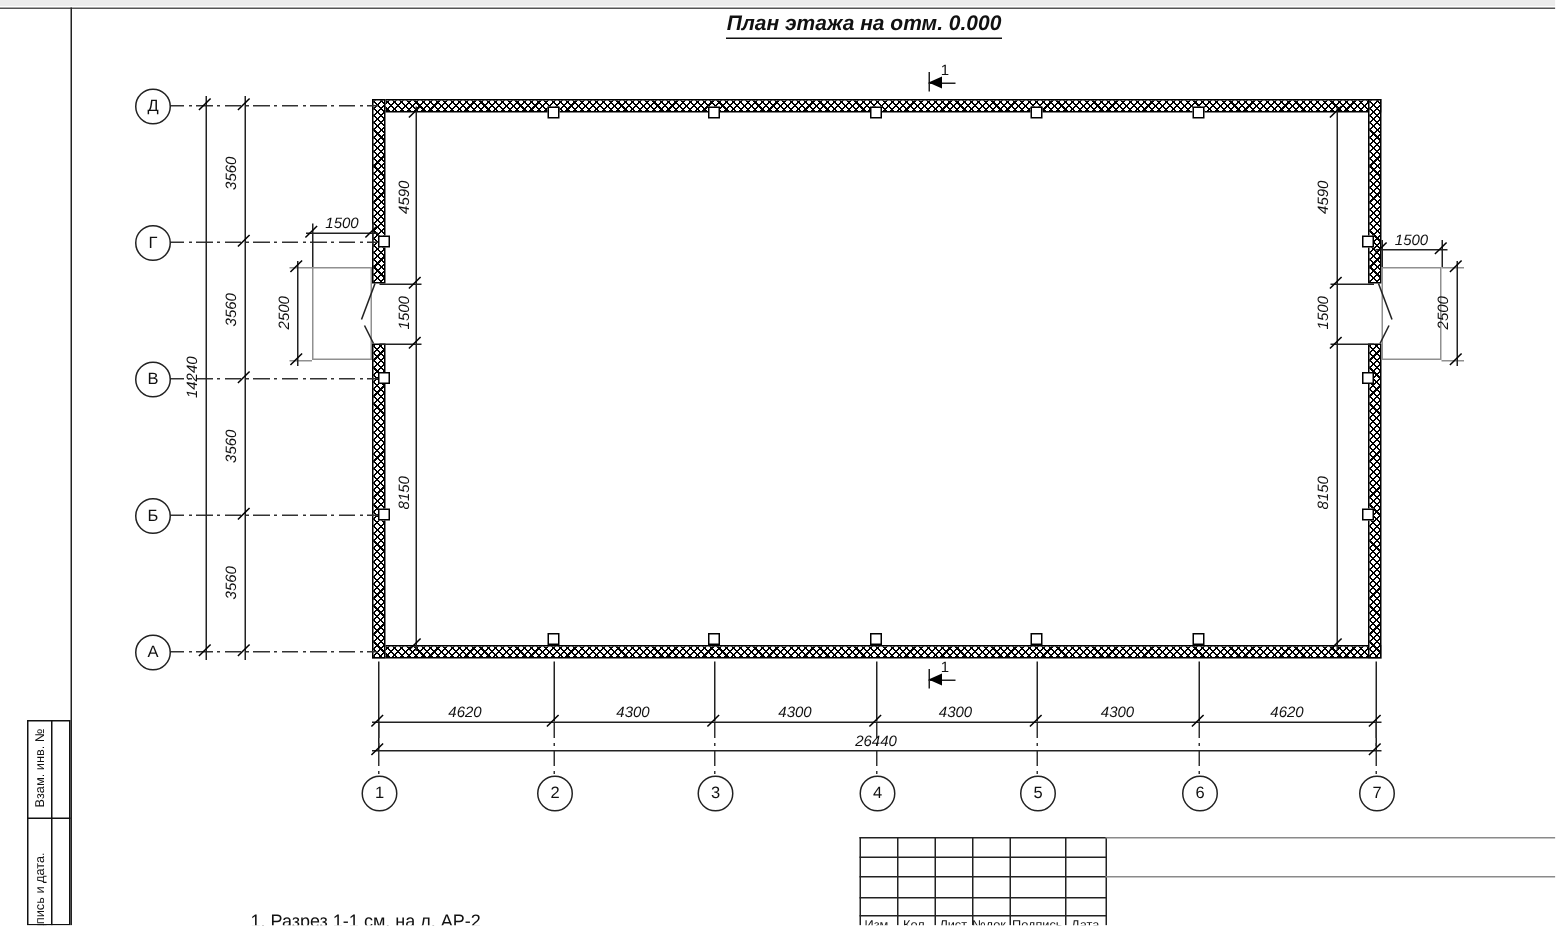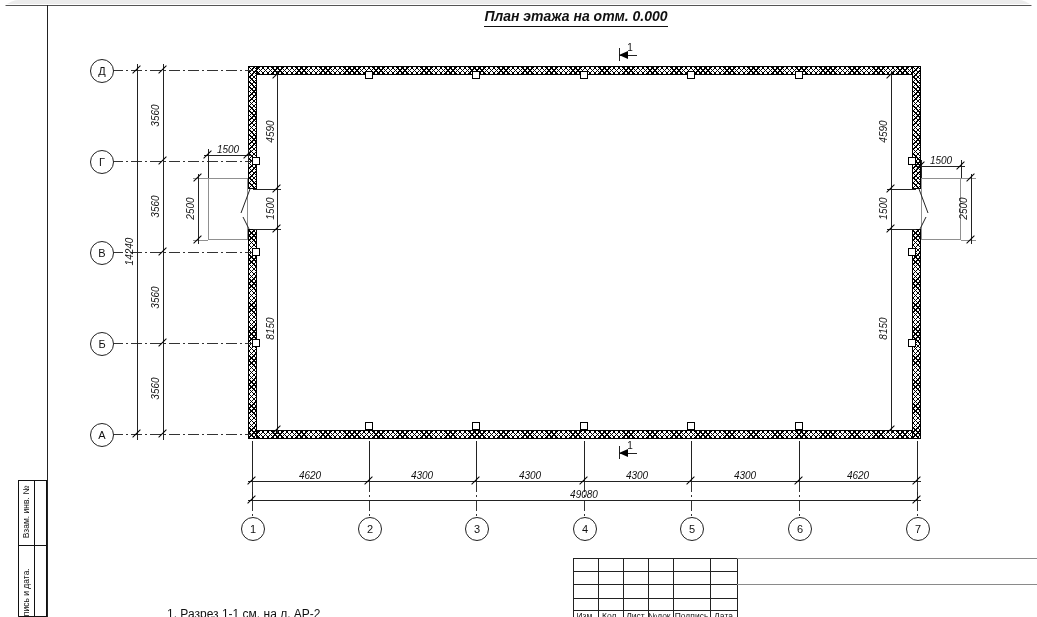--- a/index.html
+++ b/index.html
@@ -1,17 +1,17 @@
 <!DOCTYPE html>
 <html><head>
 <meta charset="utf-8">
 <style>
   html,body{margin:0;padding:0;background:#fff;}
   .page{position:relative;width:1037px;height:617px;background:#fff;overflow:hidden;
-        font-family:"Liberation Sans",sans-serif;color:#111;border-radius:19px;}
+        font-family:"Liberation Sans",sans-serif;color:#111;}
   .abs{position:absolute;}
   .hl{position:absolute;height:1px;background:#222;}
   .vl{position:absolute;width:1px;background:#222;}
   .dd-h{position:absolute;height:1px;background-image:repeating-linear-gradient(90deg,#333 0 11px,transparent 11px 14px,#333 14px 16px,transparent 16px 19px);}
   .dd-v{position:absolute;width:1px;background-image:repeating-linear-gradient(180deg,#333 0 11px,transparent 11px 14px,#333 14px 16px,transparent 16px 19px);}
   .wall{position:absolute;border:1px solid #000;box-sizing:border-box;background-color:#fff;
         background-image:repeating-linear-gradient(45deg,#000 0 1px,transparent 1px 3.4px),
                          repeating-linear-gradient(135deg,#000 0 1px,transparent 1px 3.4px);}
   .pil{position:absolute;width:8px;height:8px;background:#fff;border:1px solid #000;box-sizing:border-box;}
   .circle{position:absolute;width:22px;height:22px;border:1px solid #222;border-radius:50%;background:#fff;
@@ -186,21 +186,21 @@
     </div>
 
   <div class="hl" style="left:248px;top:481px;width:673px;"></div>
   <div class="hl" style="left:248px;top:500px;width:673px;"></div>
   <div class="dimh" style="left:288px;top:470px;width:44px;">4620</div>
   <div class="dimh" style="left:400px;top:470px;width:44px;">4300</div>
   <div class="dimh" style="left:508px;top:470px;width:44px;">4300</div>
   <div class="dimh" style="left:615px;top:470px;width:44px;">4300</div>
   <div class="dimh" style="left:723px;top:470px;width:44px;">4300</div>
   <div class="dimh" style="left:836px;top:470px;width:44px;">4620</div>
-  <div class="dimh" style="left:560px;top:489px;width:48px;">49080</div>
+  <div class="dimh" style="left:560px;top:489px;width:48px;">26440</div>
 
   <div class="vl" style="left:573px;top:558px;height:59px;"></div>
   <div class="vl" style="left:598px;top:558px;height:59px;"></div>
   <div class="vl" style="left:623px;top:558px;height:59px;"></div>
   <div class="vl" style="left:648px;top:558px;height:59px;"></div>
   <div class="vl" style="left:673px;top:558px;height:59px;"></div>
   <div class="vl" style="left:710px;top:558px;height:59px;"></div>
   <div class="vl" style="left:737px;top:558px;height:59px;"></div>
   <div class="hl" style="left:573px;top:558px;width:165px;"></div>
   <div class="hl" style="left:573px;top:571px;width:165px;"></div>

